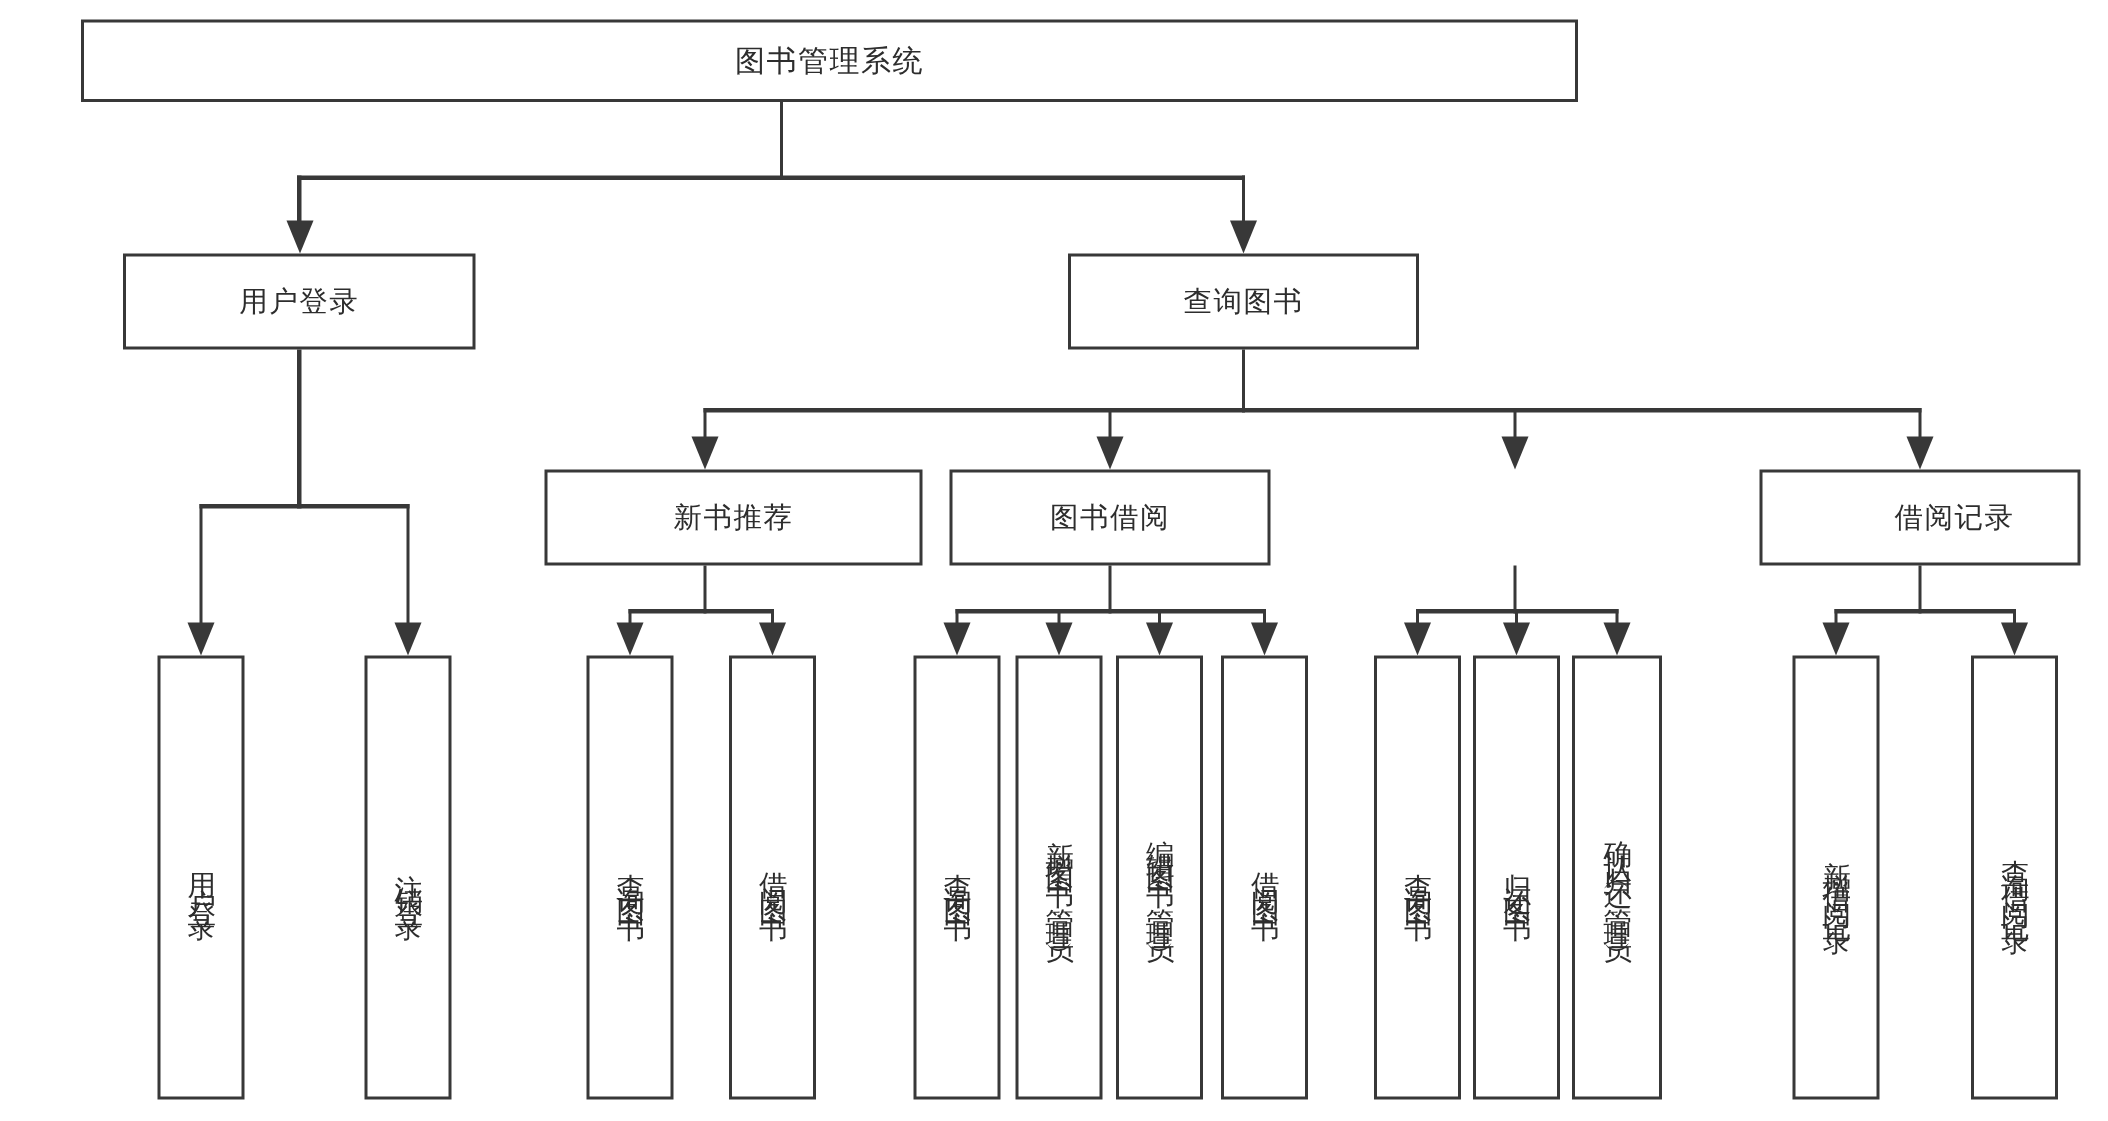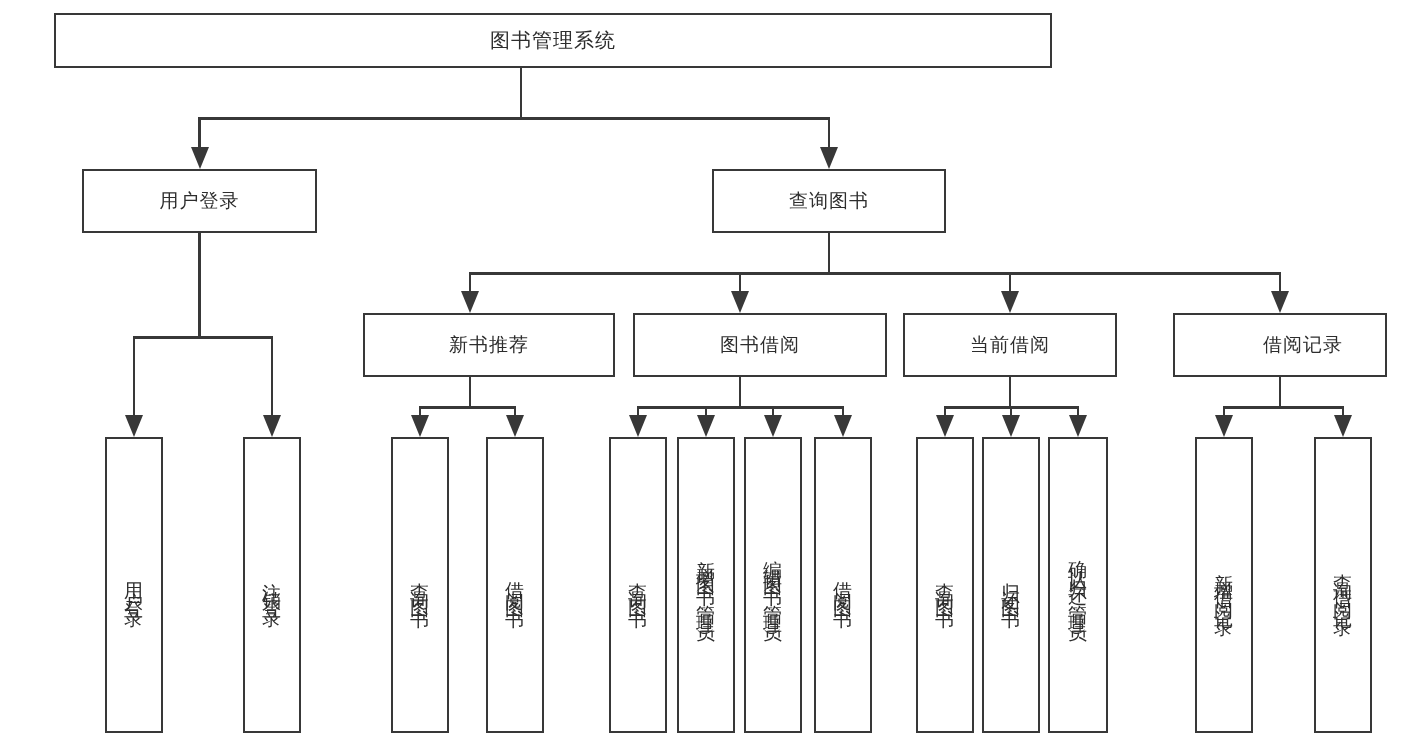--- a/index.html
+++ b/index.html
@@ -68,25 +68,22 @@
     </div>
     <div class="node h" style="left: 82px; top: 169px; width: 235px; height: 64px;">
       <span>用户登录</span>
     </div>
     <div class="node h" style="left: 712px; top: 169px; width: 234px; height: 64px;">
       <span>查询图书</span>
     </div>
     <div class="node h" style="left: 363px; top: 313px; width: 252px; height: 64px;">
       <span>新书推荐</span>
     </div>
-    <div class="node h" style="left: 633px; top: 313px; width: 254px; height: 64px;">
+    <div class="node h" style="left: 633px; top: 313px; width: 214px; height: 64px;">
       <span>图书借阅</span>
-    </div>
-    <div class="node h" style="left: 903px; top: 313px; width: 214px; height: 64px;">
-      <span>当前借阅</span>
     </div>
     <div class="node h" style="left: 1173px; top: 313px; width: 214px; height: 64px; padding-left: 46px;">
       <span>借阅记录</span>
     </div>
     <div class="node v" style="left: 105px; top: 437px; width: 58px; height: 296px;">
       <span>用户登录</span>
     </div>
     <div class="node v" style="left: 243px; top: 437px; width: 58px; height: 296px;">
       <span>注销登录</span>
     </div>

